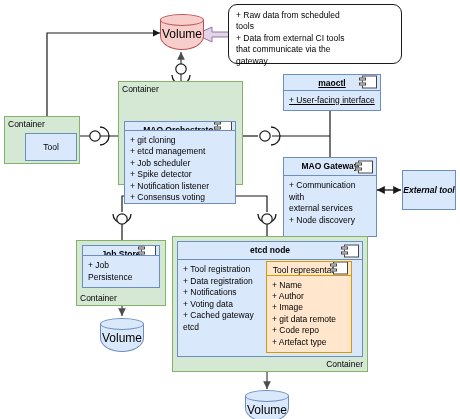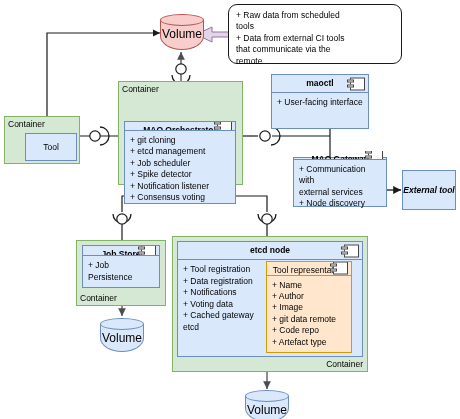--- a/index.html
+++ b/index.html
@@ -159,21 +159,21 @@
     <g>
       <path d="M230,32 L212,32 L212,27 L196,34.5 L212,42 L212,37 L230,37 Z" fill="#e1d5e7" stroke="#9673a6" stroke-width="1"></path>
     </g>
   </svg>
 
   <div class="note" style="left:228px;top:4px;width:174px;height:60px;">
     <div>+ Raw data from scheduled</div>
     <div>tools</div>
     <div>+ Data from external CI tools</div>
     <div>that communicate via the</div>
-    <div>remote</div>
+    <div>gateway</div>
   </div>
 
   <div class="cyl pink node" style="left:160px;top:14px;width:44px;height:36px;">
     <div class="cyl-body"></div>
     <div class="cyl-top"></div>
     <div class="cyl-label">Volume</div>
   </div>
 
   <div class="container-box node" style="left:4px;top:116px;width:76px;height:48px;">
     <div class="container-label" style="left:3px;top:2px;">Container</div>
@@ -193,31 +193,31 @@
     <div class="comp-body">
       <div>+ git cloning</div>
       <div>+ etcd management</div>
       <div>+ Job scheduler</div>
       <div>+ Spike detector</div>
       <div>+ Notification listener</div>
       <div>+ Consensus voting</div>
     </div>
   </div>
 
-  <div class="component node" style="left:271px;top:74px;width:98px;height:55px;">
+  <div class="component node" style="left:283px;top:74px;width:98px;height:37px;text-decoration:underline;">
     <div class="comp-title">
       <span>maoctl</span>
       <span class="comp-icon"></span>
     </div>
     <div class="comp-body">
       <div>+ User-facing interface</div>
     </div>
   </div>
 
-  <div class="component node" style="left:293px;top:157px;width:94px;height:50px;justify-content:center;">
+  <div class="component node" style="left:283px;top:157px;width:94px;height:80px;justify-content:center;">
     <div class="comp-title">
       <span>MAO Gateway</span>
       <span class="comp-icon"></span>
     </div>
     <div class="comp-body">
       <div>+ Communication with</div>
       <div>external services</div>
       <div>+ Node discovery</div>
     </div>
   </div>

